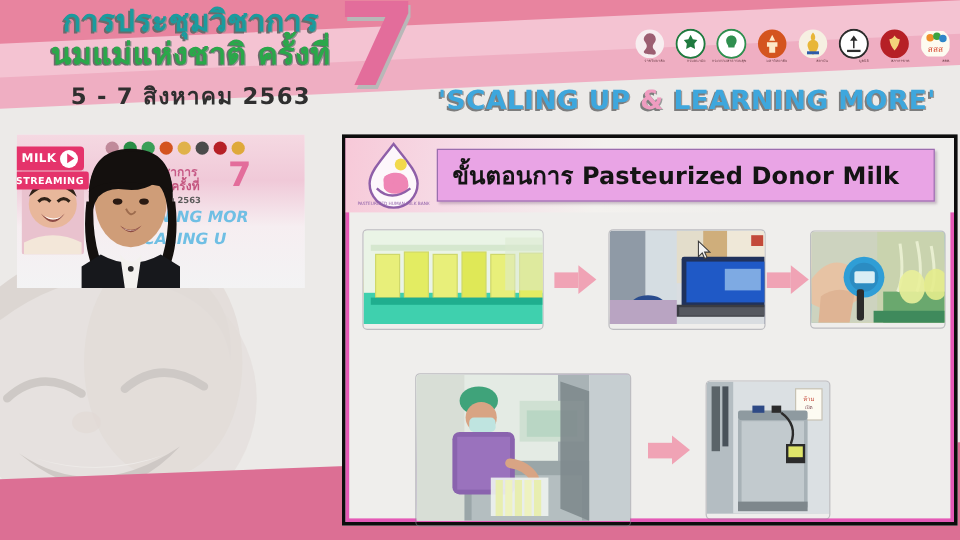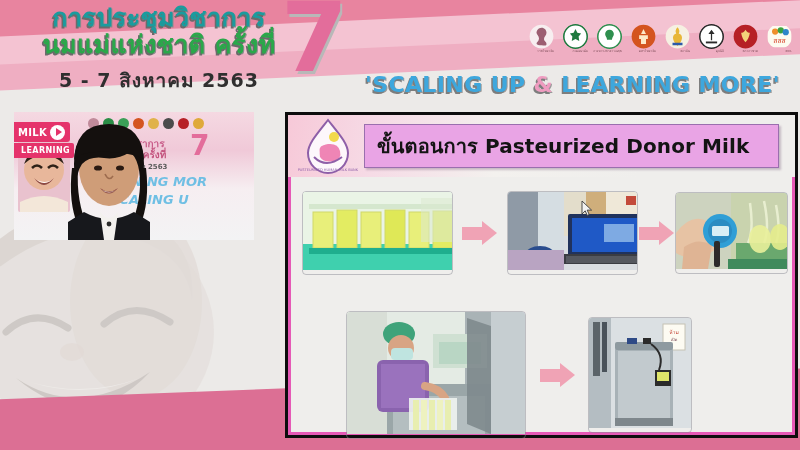--- a/index.html
+++ b/index.html
@@ -279,21 +279,21 @@
       <circle cx="49" cy="108" r="2.4" fill="#2b2b2b"></circle>
     </svg>
 
     <div class="live-badge">
       <span class="lv">MILK</span>
       <span class="play-circle">
           <span class="play-tri"></span>
         </span>
     </div>
     <div class="stream-badge">
-      <span>LEARNING</span>
+      <span>STREAMING</span>
     </div>
   </div>
 
 
   <div class="slide">
     <div class="slide-inner"></div>
 
     <div class="slide-head">
       <svg class="hmb-logo" viewBox="0 0 60 58">
         <path d="M30 3 C18 18 10 27 10 36 a20 20 0 0 0 40 0 C50 27 42 18 30 3z" fill="#fdf7fb" stroke="#8e5fa8" stroke-width="2"></path>

